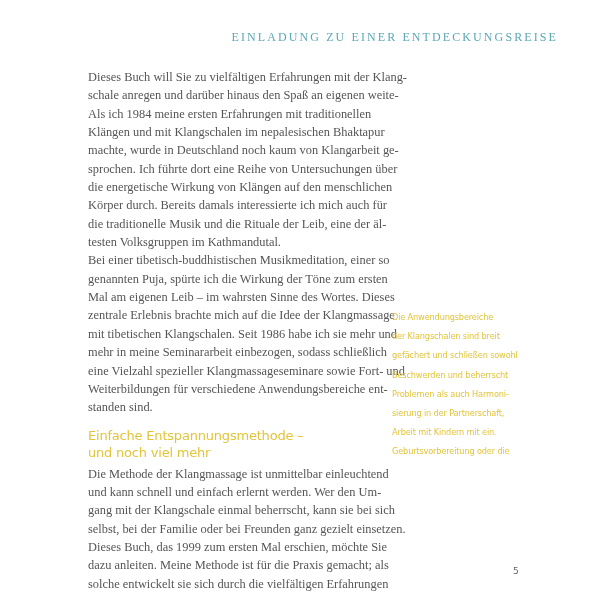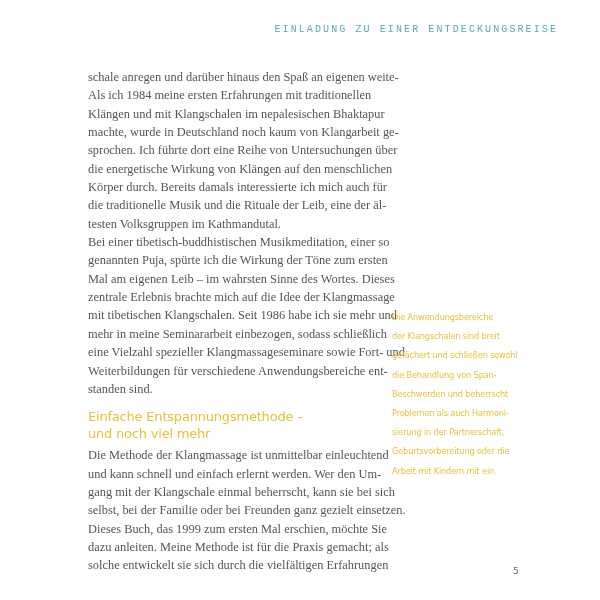--- a/index.html
+++ b/index.html
@@ -1,21 +1,21 @@
 <!DOCTYPE html>
 <html><head>
 <meta charset="utf-8">
 <style>
   html, body { margin: 0; padding: 0; }
   body {
     width: 600px; height: 600px; background: #ffffff; position: relative; overflow: hidden;
   }
   .running-head {
-    position: absolute; top: 24px; right: 42px;
-    font-family: Liberation Mono, monospace; font-size: 10px; letter-spacing: 2.1px;
+    position: absolute; top: 30px; right: 42px;
+    font-family: Liberation Serif, serif; font-size: 12px; letter-spacing: 2.1px;
     color: #5aa8b4; white-space: nowrap;
   }
   .main {
     position: absolute; left: 88px; top: 68px; width: 269px;
     font-family: "Liberation Serif", serif; font-size: 12.4px; line-height: 18.35px;
     color: #555555; text-align: justify; hyphens: none;
   }
   .main p { margin: 0; }
   .main .line { display: block; text-align: justify; text-align-last: justify; white-space: nowrap; }
   .main .line.last { text-align-last: left; }
@@ -34,20 +34,21 @@
     font-family: "DejaVu Sans", sans-serif; font-size: 9px; color: #666666;
   }
 </style>
 </head>
 <body>
 
 <div class="running-head">EINLADUNG ZU EINER ENTDECKUNGSREISE</div>
 
 <div class="main">
   <p>
+    <span class="line">Dieses Buch will Sie zu vielfältigen Erfahrungen mit der Klang-</span>
     <span class="line">schale anregen und darüber hinaus den Spaß an eigenen weite-</span>
   </p>
   <p>
     <span class="line">Als ich 1984 meine ersten Erfahrungen mit traditionellen</span>
     <span class="line">Klängen und mit Klangschalen im nepalesischen Bhaktapur</span>
     <span class="line">machte, wurde in Deutschland noch kaum von Klangarbeit ge-</span>
     <span class="line">sprochen. Ich führte dort eine Reihe von Untersuchungen über</span>
     <span class="line">die energetische Wirkung von Klängen auf den menschlichen</span>
     <span class="line">Körper durch. Bereits damals interessierte ich mich auch für</span>
     <span class="line">die traditionelle Musik und die Rituale der Leib, eine der äl-</span>
@@ -79,21 +80,20 @@
     <span class="line">dazu anleiten. Meine Methode ist für die Praxis gemacht; als</span>
     <span class="line">solche entwickelt sie sich durch die vielfältigen Erfahrungen</span>
 
   </p>
 </div>
 
 <div class="sidebar">
   <span class="line">Die Anwendungsbereiche</span>
   <span class="line">der Klangschalen sind breit</span>
   <span class="line">gefächert und schließen sowohl</span>
-  <span class="line">die Behandlung von Span-</span>
   <span class="line">Beschwerden und beherrscht</span>
   <span class="line">Problemen als auch Harmoni-</span>
   <span class="line">sierung in der Partnerschaft,</span>
+  <span class="line">Arbeit mit Kindern mit ein.</span>
   <span class="line">Geburtsvorbereitung oder die</span>
-  <span class="line">Arbeit mit Kindern mit ein.</span>
 </div>
 
 <div class="folio">5</div>
 
 </body></html>

